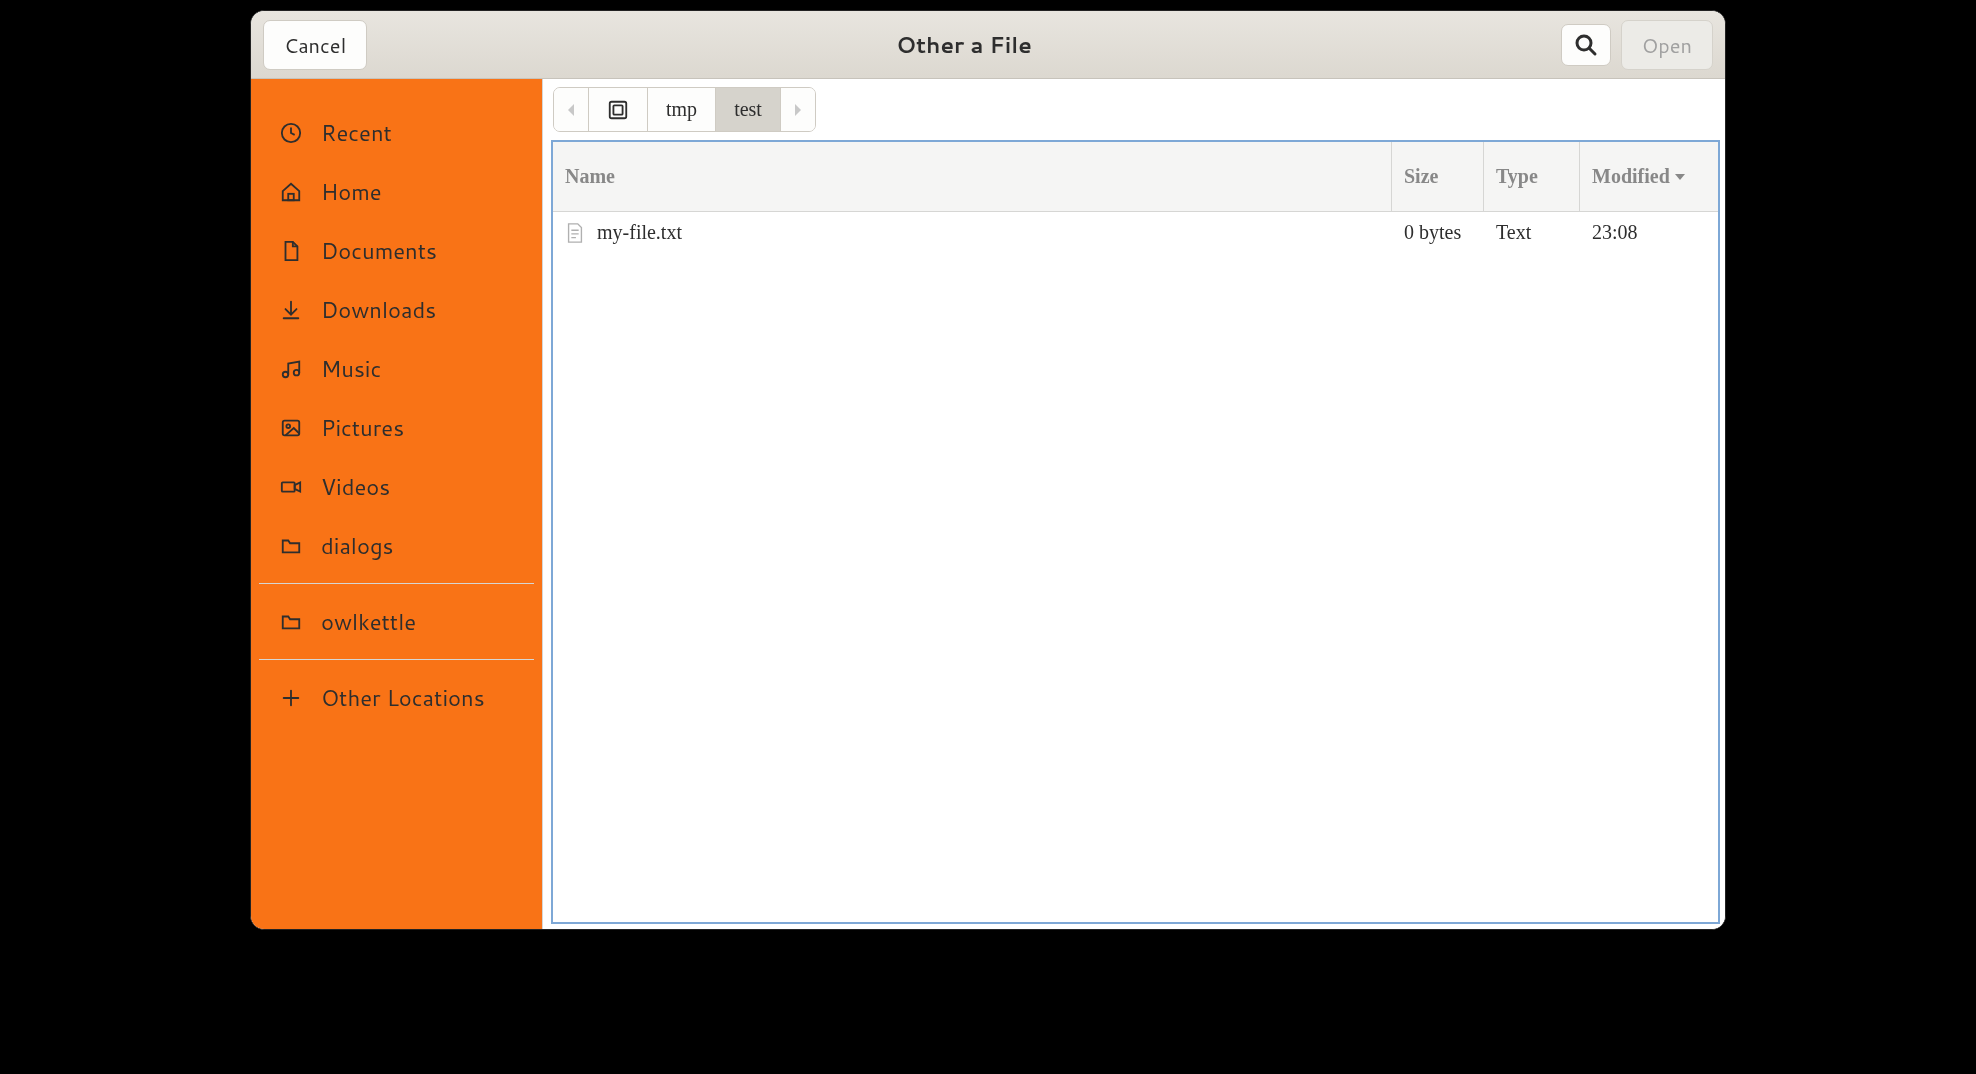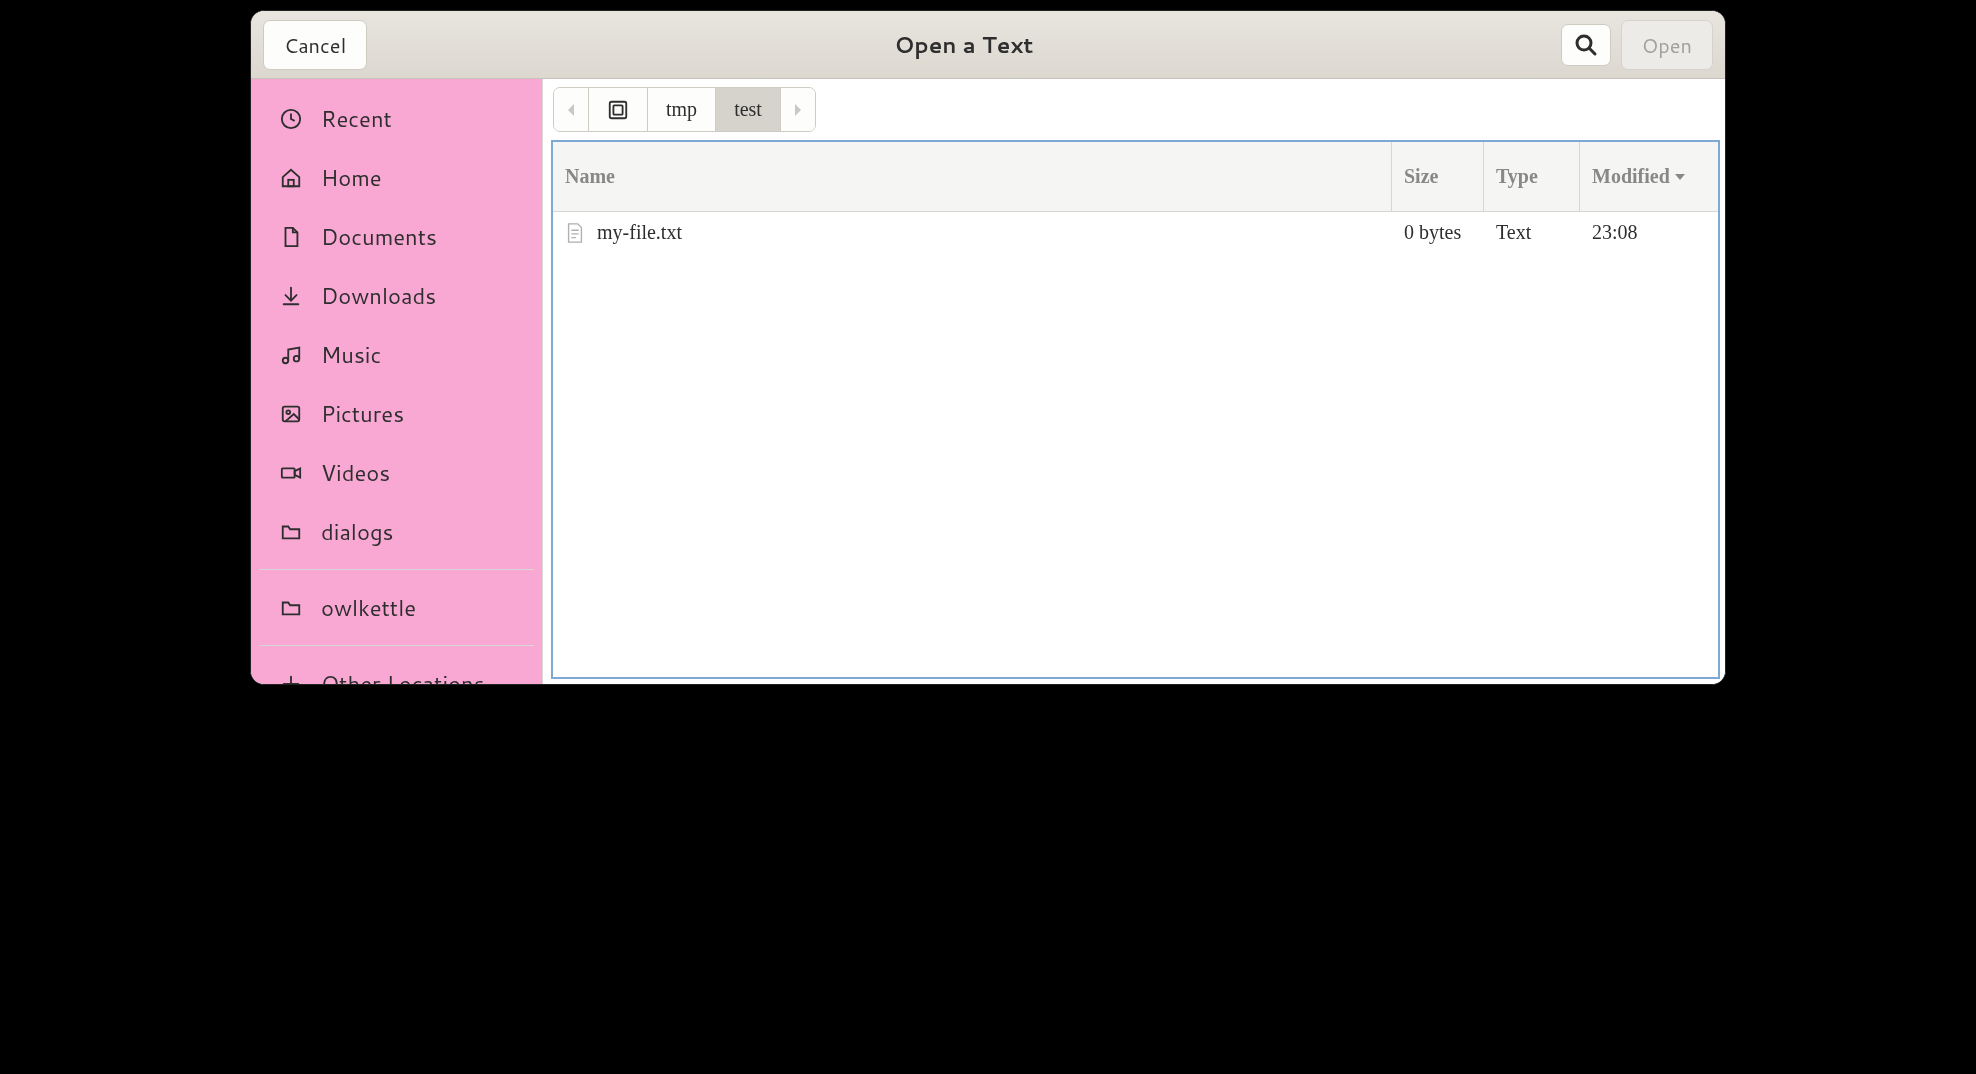--- a/index.html
+++ b/index.html
@@ -8,21 +8,21 @@
       background: #000;
       display: flex;
       justify-content: center;
       align-items: flex-start;
       padding: 10px;
       font-size: 20px;
       color: #2e2e2e;
     }
     .window {
       width: 1476px;
-      height: 675px;
+      height: 920px;
       background: #fff;
       border-radius: 14px;
       overflow: hidden;
       display: flex;
       flex-direction: column;
       border: 1px solid #222;
     }
     .titlebar {
       background: linear-gradient(to bottom, #e8e5df, #dcd8d0);
       border-bottom: 1px solid #c7c3bb;
@@ -62,22 +62,22 @@
       color: #2e2e2e;
     }
     .body {
       flex: 1;
       display: flex;
       min-height: 0;
     }
     .sidebar {
       width: 292px;
       border-right: 1px solid #d6d6d4;
-      background: #f9a8d4;
-      padding-top: 10px;
+      background: #f97316;
+      padding-top: 24px;
       overflow-y: auto;
     }
     .sidebar-item {
       display: flex;
       align-items: center;
       gap: 18px;
       padding: 14px 28px;
       font-size: 22px;
       cursor: pointer;
     }
@@ -163,21 +163,21 @@
     .cell-mod { width: 138px; }
     svg { display:block; }
   </style>
 </head>
 <body>
 
 <div class="window">
 
   <div class="titlebar">
     <button class="btn">Cancel</button>
-    <div class="title">Open a Text</div>
+    <div class="title">Other a File</div>
     <button class="btn icon-btn">
       <span>
         <svg width="24" height="24" viewBox="0 0 24 24" fill="none" stroke="#2e2e2e" stroke-width="3" stroke-linecap="round">
             <circle cx="10" cy="10" r="7"></circle>
             <line x1="21" y1="21" x2="15.5" y2="15.5"></line>
           </svg>
       </span>
     </button>
     <button class="btn disabled">Open</button>
   </div>

